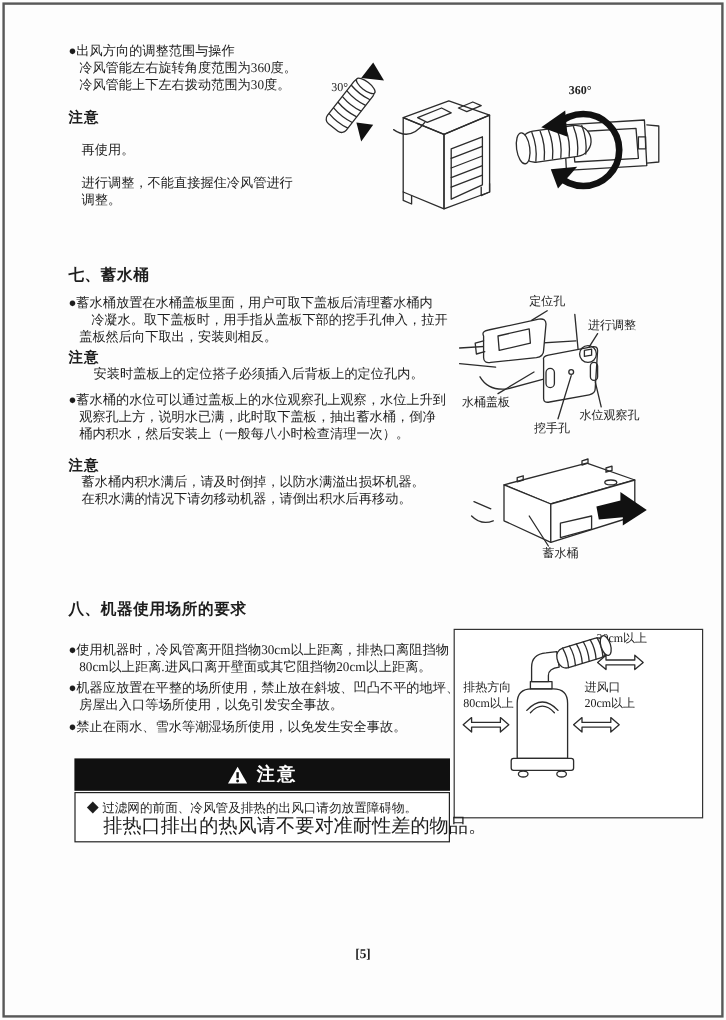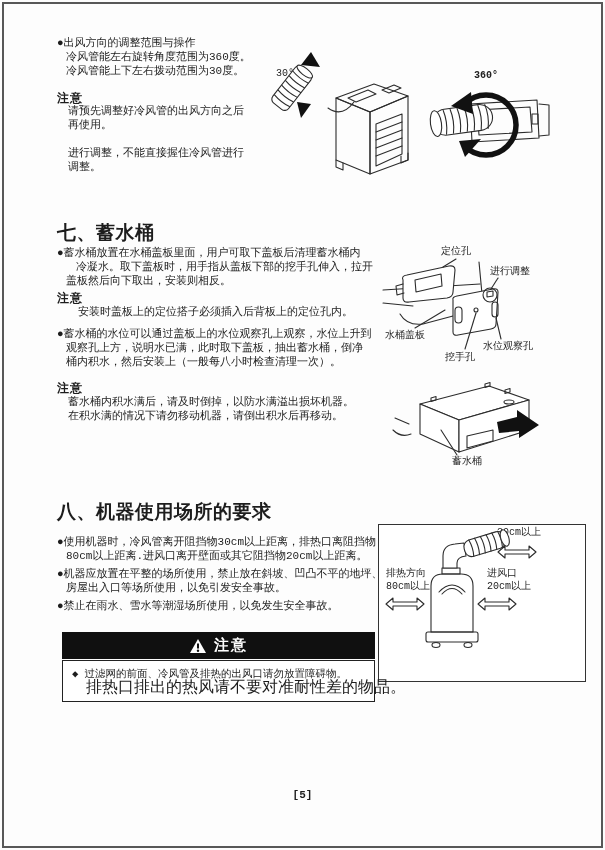--- a/index.html
+++ b/index.html
@@ -1,21 +1,21 @@
 <!DOCTYPE html>
 <html><head>
 <meta charset="utf-8">
 <style>
   html,body{margin:0;padding:0;background:#d9d9d9;}
   .page{position:relative;width:605px;height:850px;background:#fdfdfd;overflow:hidden;
-        font-family:Liberation Mono, monospace;color:#1d1d1d;}
+        font-family:Liberation Serif, serif;color:#1d1d1d;}
   .page-border{position:absolute;inset:2px;border:2px solid #585858;pointer-events:none;}
   .t{position:absolute;white-space:nowrap;font-size:11px;line-height:13px;color:#1d1d1d;}
   .b{font-weight:bold;}
-  .sec{position:absolute;white-space:nowrap;font-size:19px;font-weight:bold;letter-spacing:0.5px;}
+  .sec{position:absolute;white-space:nowrap;font-size:13px;font-weight:bold;letter-spacing:0.5px;}
   .nl{position:absolute;white-space:nowrap;font-size:12px;font-weight:bold;letter-spacing:1px;}
   .dlab{position:absolute;white-space:nowrap;font-size:10px;line-height:11px;color:#222;}
   svg.diag{position:absolute;overflow:visible;}
   .ln{stroke:#2c2c2c;stroke-width:1.1;fill:none;stroke-linejoin:round;stroke-linecap:round;}
   .lnw{stroke:#2c2c2c;stroke-width:1.1;fill:#fff;stroke-linejoin:round;stroke-linecap:round;}
   .fb{fill:#111;stroke:none;}
   .warn-header{position:absolute;left:62px;top:632px;width:313px;height:27px;background:#101010;
                display:flex;align-items:center;justify-content:center;gap:7px;}
   .warn-title{color:#fff;font-size:15px;font-weight:bold;letter-spacing:2px;}
   .warn-body{position:absolute;left:62px;top:660px;width:311px;height:40px;border:1.5px solid #222;background:#fff;}
@@ -26,21 +26,20 @@
 <body>
 
 <div class="page">
   <div class="page-border"></div>
 
   <div class="t" style="left:57px;top:37px">●出风方向的调整范围与操作</div>
   <div class="t" style="left:66px;top:51px">冷风管能左右旋转角度范围为360度。</div>
   <div class="t" style="left:66px;top:65px">冷风管能上下左右拨动范围为30度。</div>
 
   <div class="nl" style="left:57px;top:90px">注意</div>
-  <div class="t" style="left:68px;top:105px">请预先调整好冷风管的出风方向之后</div>
   <div class="t" style="left:68px;top:119px">再使用。</div>
   <div class="t" style="left:68px;top:147px">进行调整，不能直接握住冷风管进行</div>
   <div class="t" style="left:68px;top:161px">调整。</div>
 
   <div class="dlab" style="left:276px;top:68px">30°</div>
   <svg class="diag" style="left:270px;top:46px" width="145" height="145" viewBox="0 0 145 145">
 
     <path class="ln" d="M66,52 L104,38 L138,50 L100,66 Z"></path>
     <path class="ln" d="M66,52 L100,66 L100,128 L66,114 Z"></path>
     <path class="ln" d="M100,66 L138,50 L138,114 L100,128 Z"></path>

